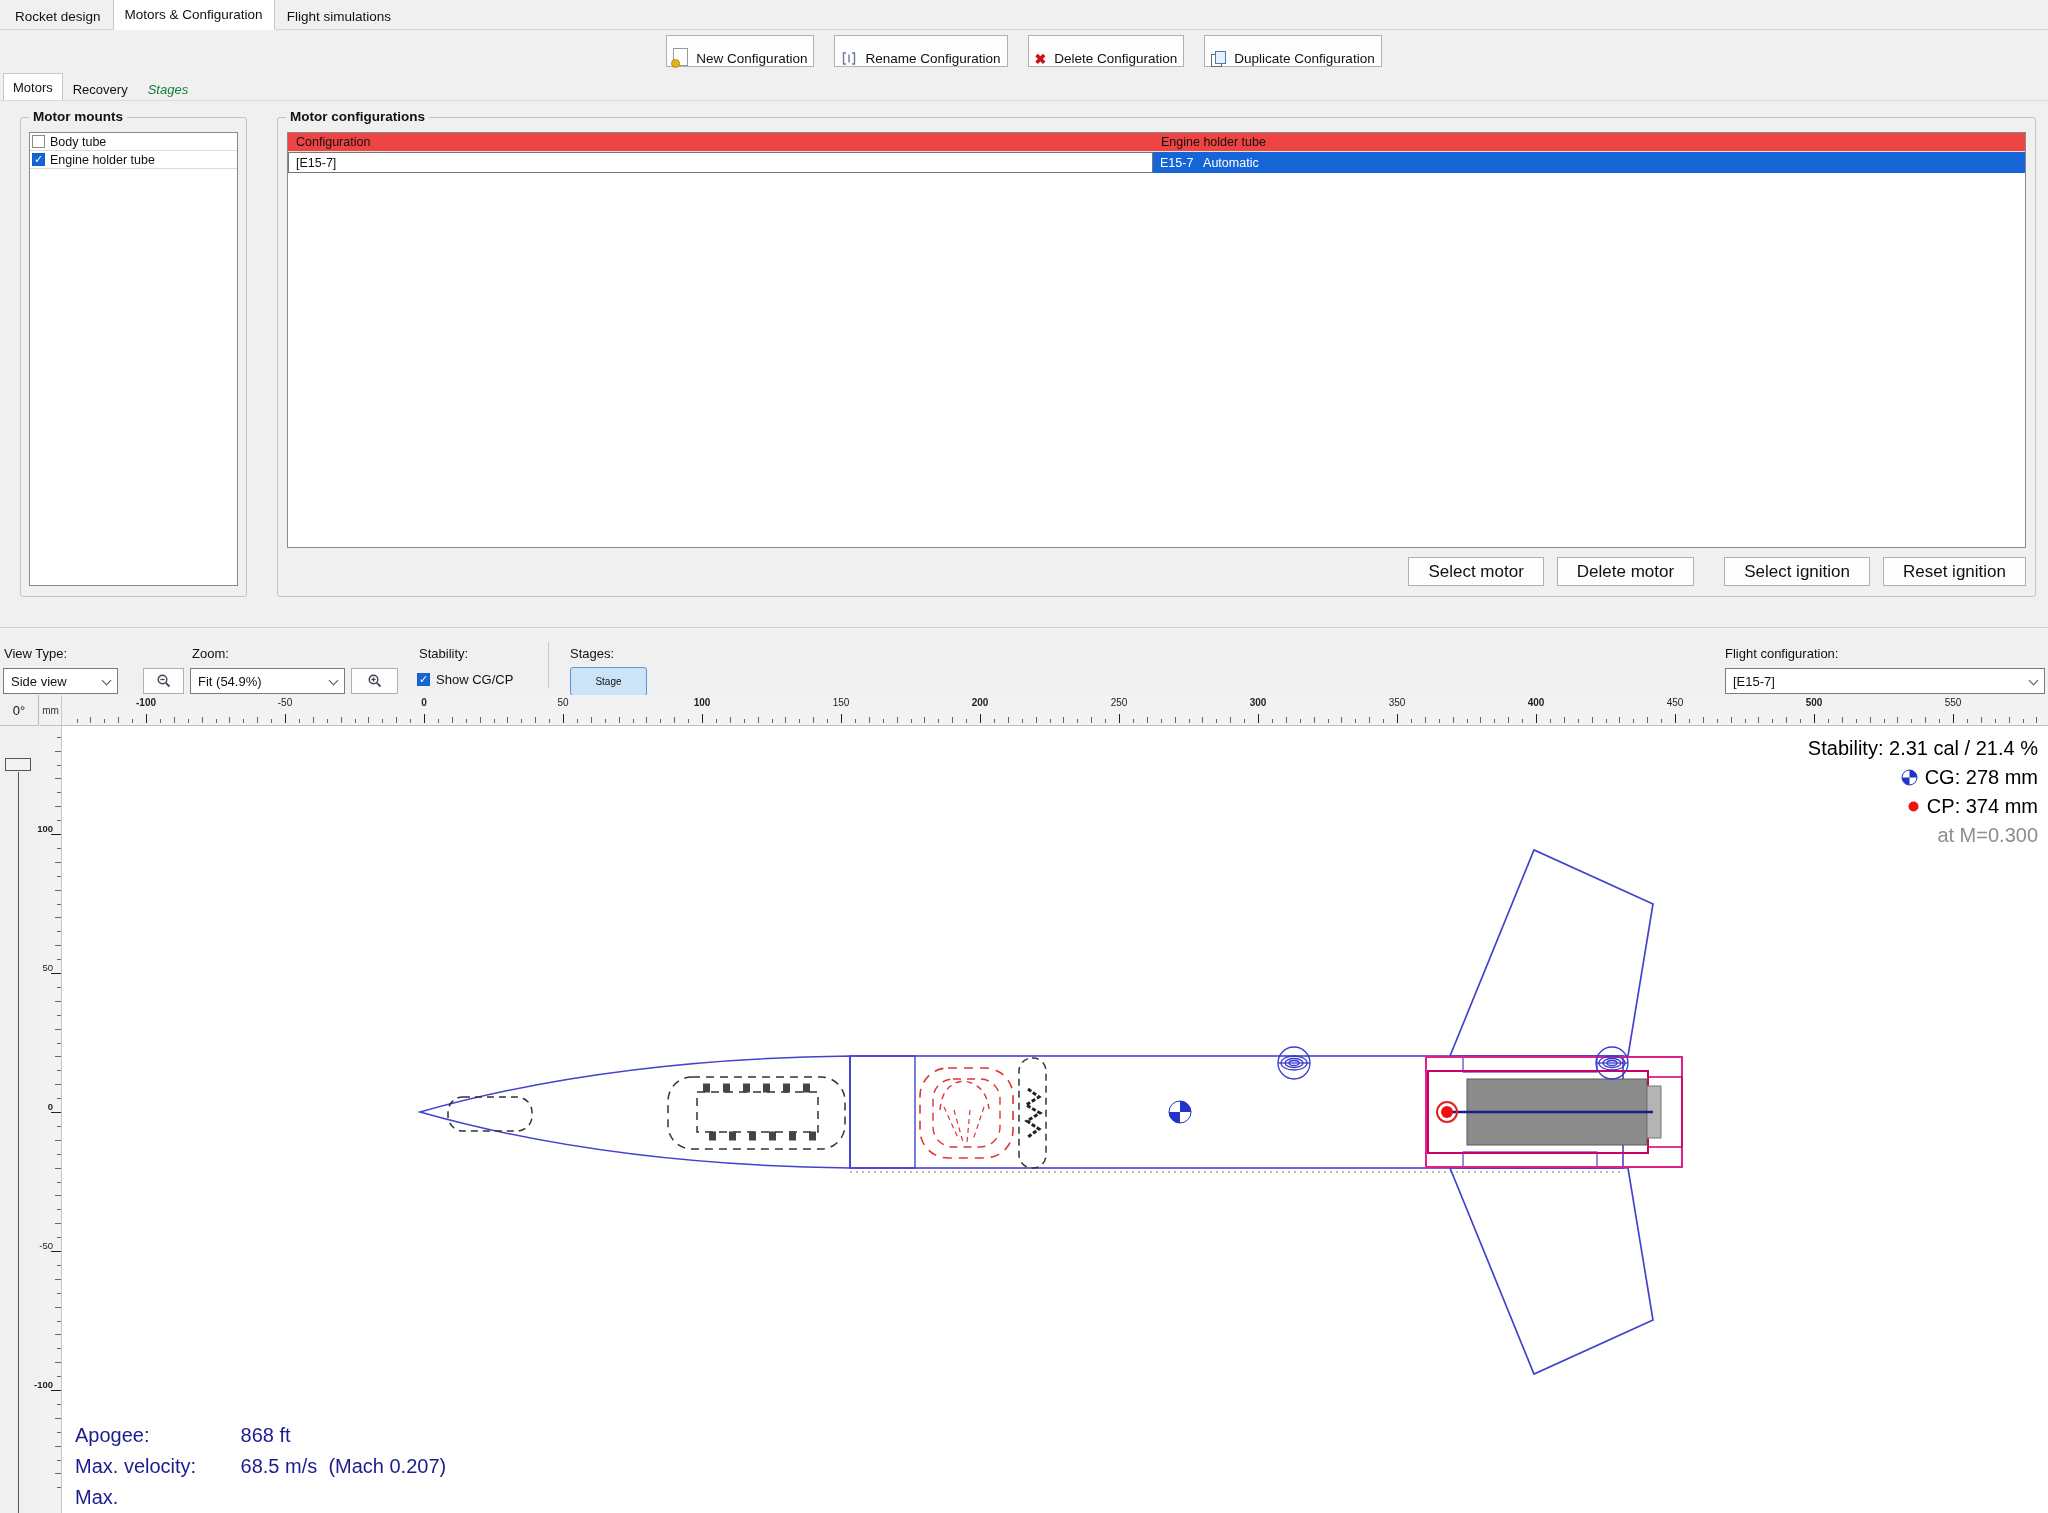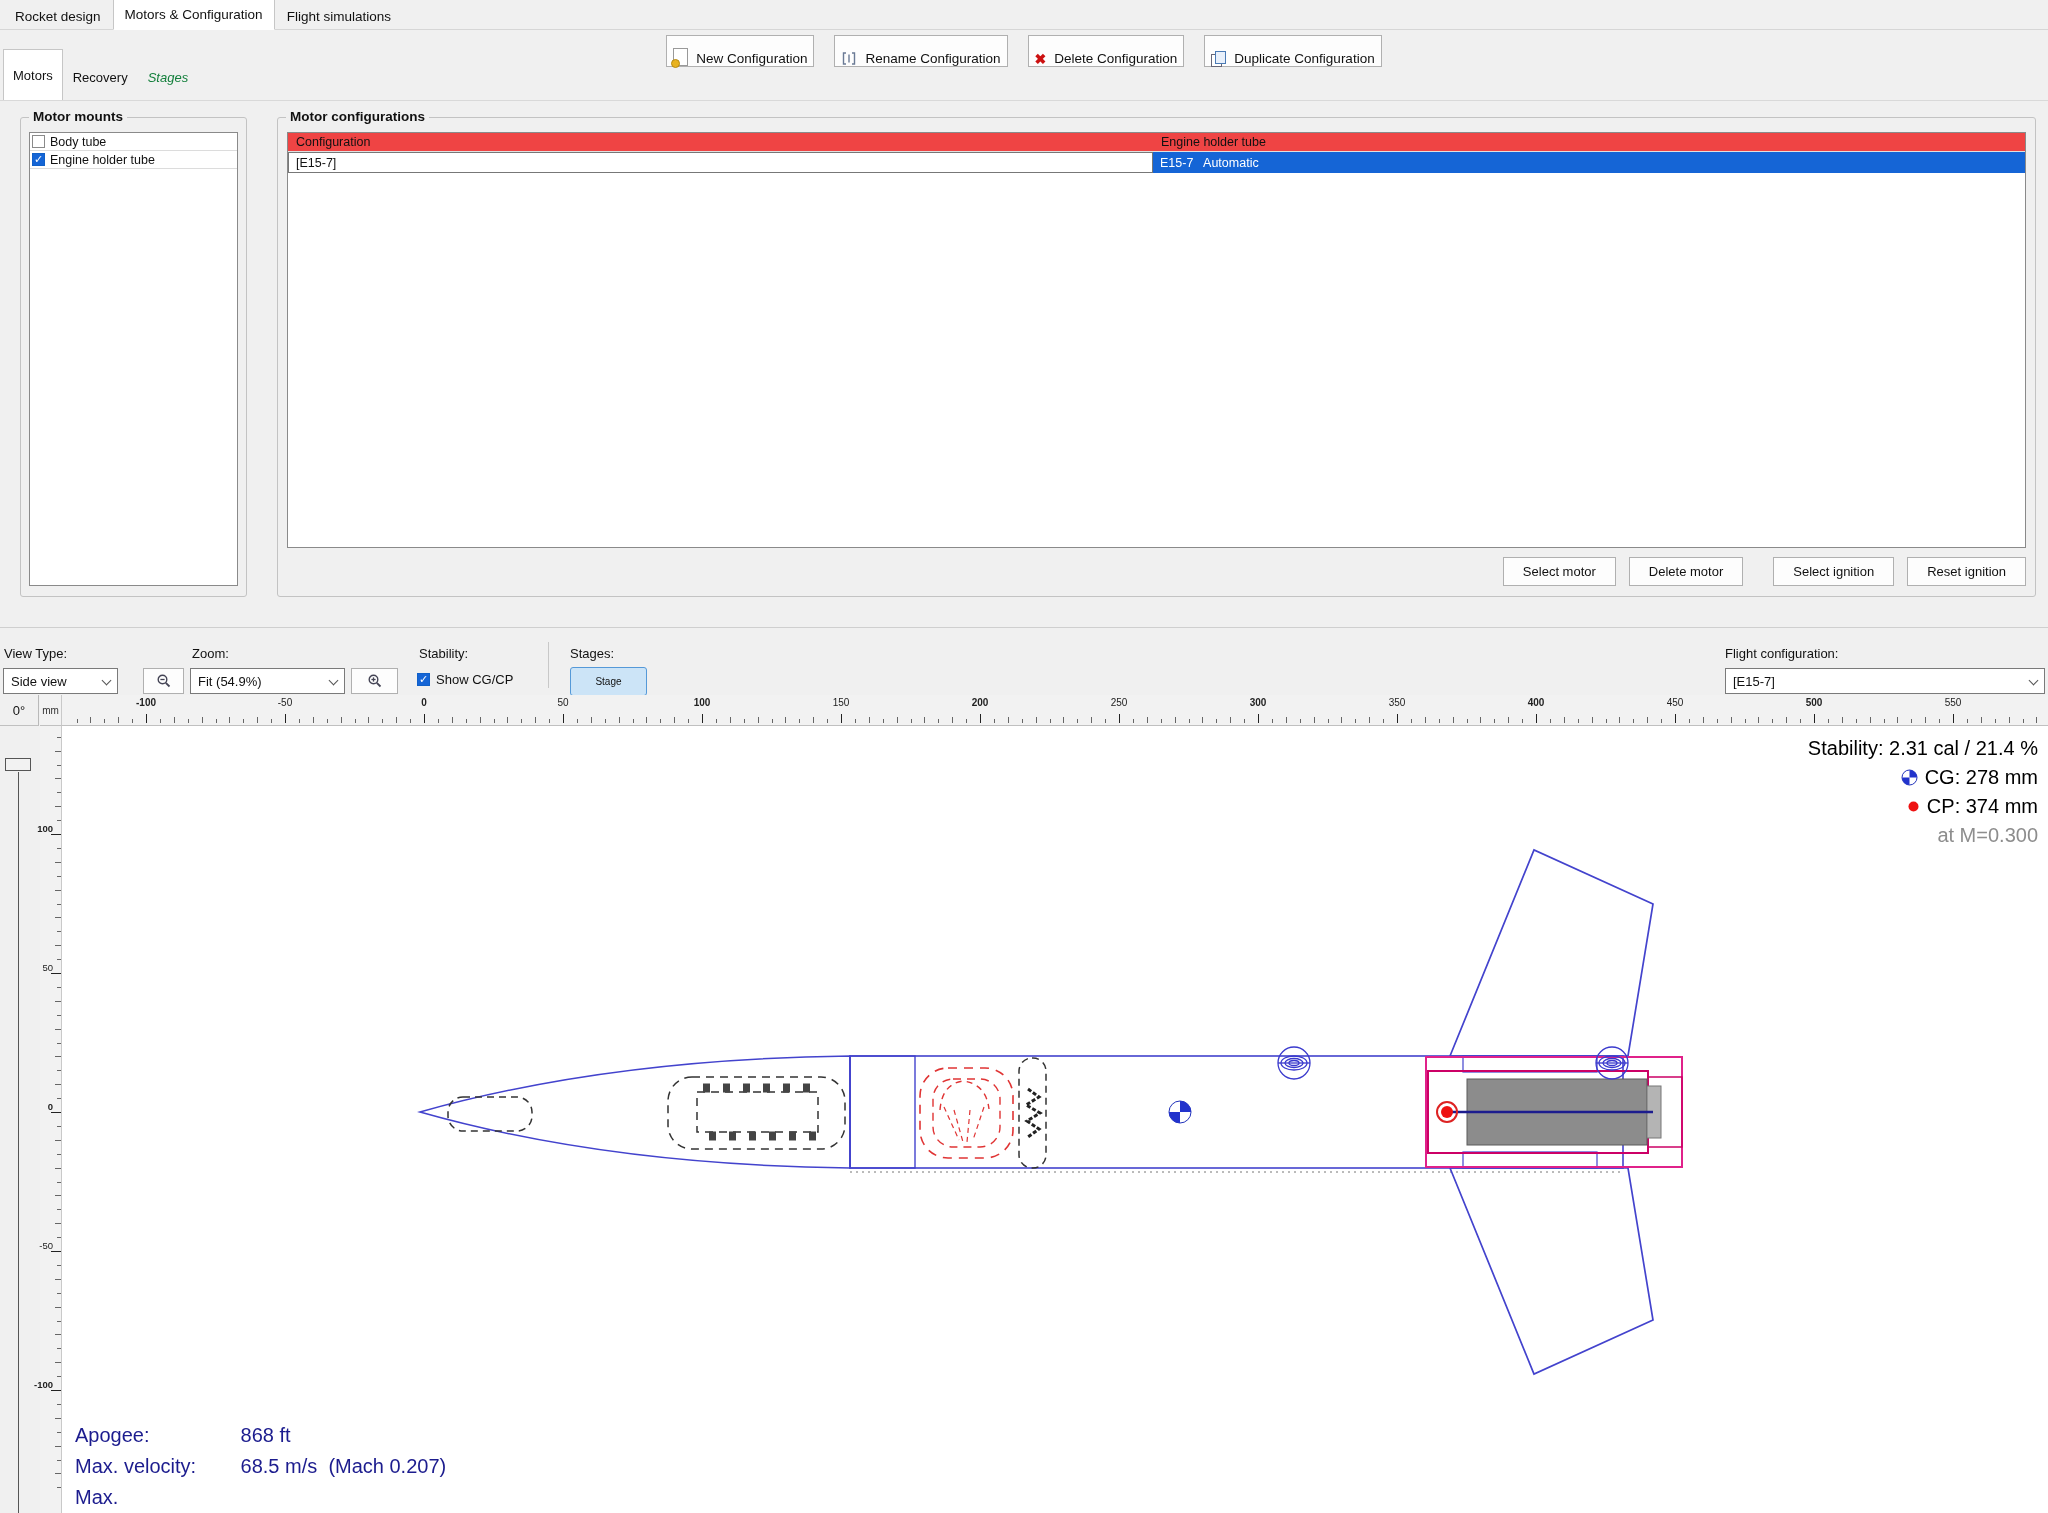--- a/index.html
+++ b/index.html
@@ -22,21 +22,21 @@
   .icon-doc .dot{position:absolute;left:-3px;bottom:-3px;width:7px;height:7px;border-radius:50%;
                  background:#e8b21e;border:1px solid #b88a10;}
   .icon-x{color:#cc1111;font-size:14px;font-weight:700;line-height:14px;}
   .icon-dup-a{position:absolute;left:0;top:3px;width:9px;height:11px;background:#fff;border:1px solid #667;}
   .icon-dup-b{position:absolute;left:4px;top:0;width:9px;height:11px;background:#e8f0fb;border:1px solid #4a7ab5;}
   .icon-dup-wrap{position:relative;width:15px;height:15px;display:inline-block;}
 
   
   .subtabbar{position:absolute;left:0;top:72px;width:100%;height:28px;display:flex;
              align-items:flex-end;padding-left:3px;box-sizing:border-box;}
-  .subtab{height:22px;display:flex;align-items:center;padding:12px 9px;font-size:13px;
+  .subtab{height:22px;display:flex;align-items:center;padding:0 9px;font-size:13px;
           border:1px solid transparent;margin-bottom:-1px;}
   .subtab.active{background:#fff;border-color:#c6c6c6;border-bottom-color:#fff;height:26px;}
   .subtab.disabled{color:#15803d;font-style:italic;}
 
   
   .toppanel{position:absolute;left:0;top:100px;width:100%;height:528px;background:#f0f0f0;
             border-top:1px solid #d9d9d9;border-bottom:1px solid #cfcfcf;box-sizing:border-box;}
   .group{position:absolute;border:1px solid #c3c3c3;border-radius:3px;}
   .group .legend{position:absolute;top:-9px;left:8px;background:#f0f0f0;padding:0 4px;
                  font-weight:700;font-size:13.5px;}
@@ -56,21 +56,21 @@
           border:1px solid #8a8a8a;overflow:hidden;font-size:12.5px;}
   .mthead{display:flex;height:18px;border-bottom:1px solid #e0e0e0;align-items:center;background:#ef4444;}
   .mth{padding:0 8px;box-sizing:border-box;}
   .mth.c1{width:865px;flex:0 0 auto;}
   .mth.c2{flex:1;}
   .mtrow{display:flex;height:21px;align-items:stretch;}
   .mtd{display:flex;align-items:center;box-sizing:border-box;}
   .mtd.c1{width:865px;flex:0 0 auto;border:1px solid #777;padding:0 7px;}
   .mtd.c2{flex:1;background:#1565d6;color:#fff;padding:0 7px;white-space:pre;}
   .motorbtns{position:absolute;right:9px;bottom:10px;display:flex;gap:13px;}
-  .mbtn{height:27px;background:#fdfdfd;border:1px solid #b0b0b0;padding:0 19px;font-size:13px;
+  .mbtn{height:27px;background:#fdfdfd;border:1px solid #b0b0b0;padding:0 19px;font-size:17px;
         display:flex;align-items:center;}
   .mbtn.gapleft{margin-left:17px;}
 
   
   .viewbar{position:absolute;left:0;top:628px;width:100%;height:67px;background:#f0f0f0;}
   .vb-label{position:absolute;top:18px;font-size:13px;}
   .dd{position:absolute;top:40px;height:26px;background:#fff;border:1px solid #7a7a7a;
       display:flex;align-items:center;padding:0 22px 0 7px;box-sizing:border-box;font-size:13px;}
   .chev{position:absolute;right:7px;top:8px;width:6px;height:6px;border-right:1.5px solid #555;
         border-bottom:1.5px solid #555;transform:rotate(45deg);}

